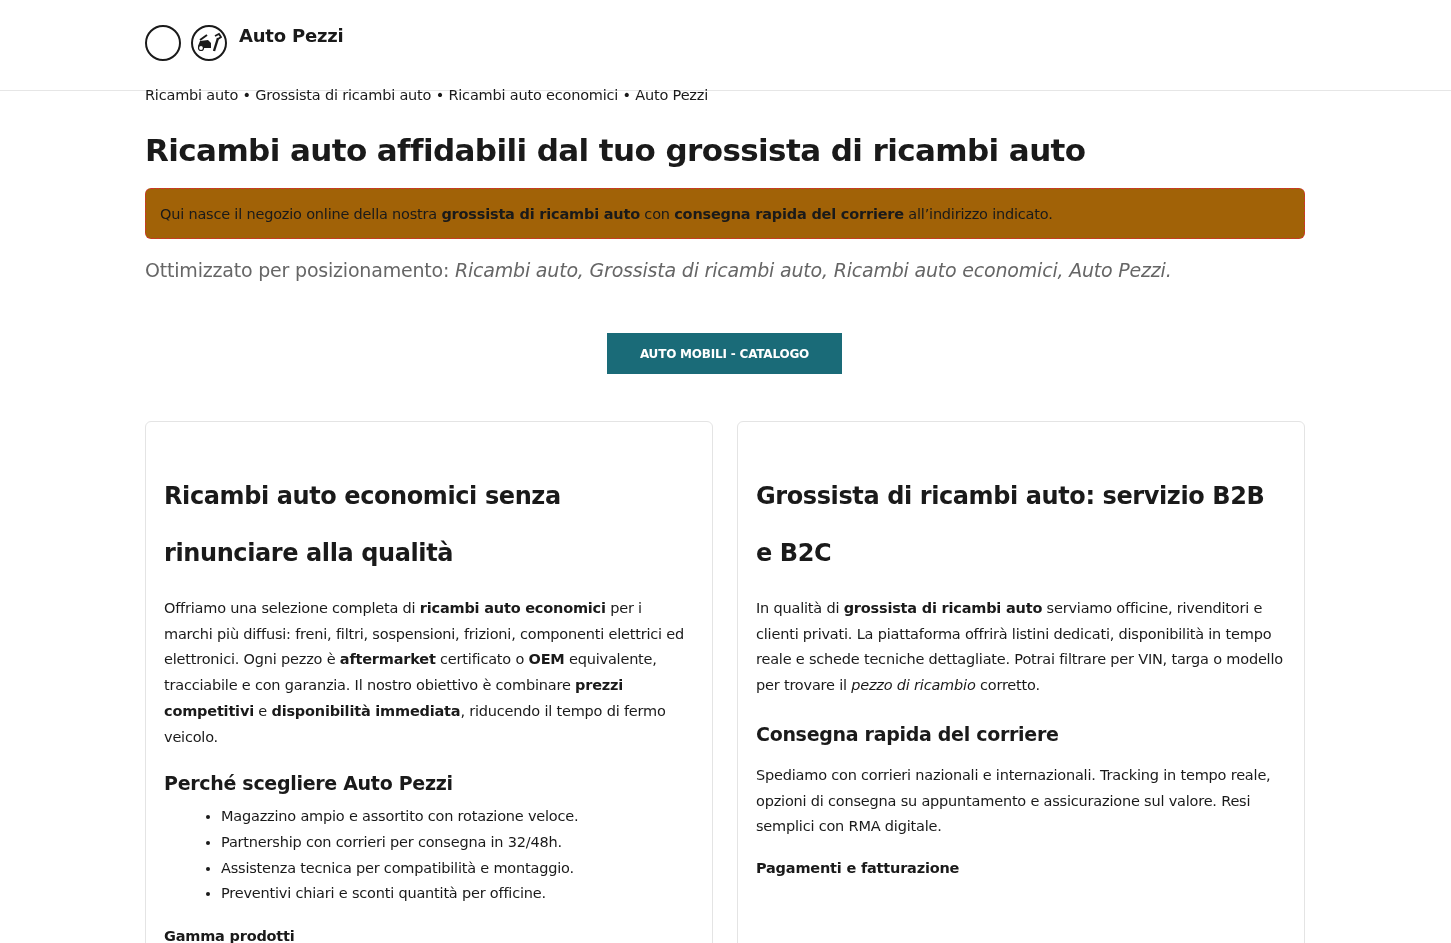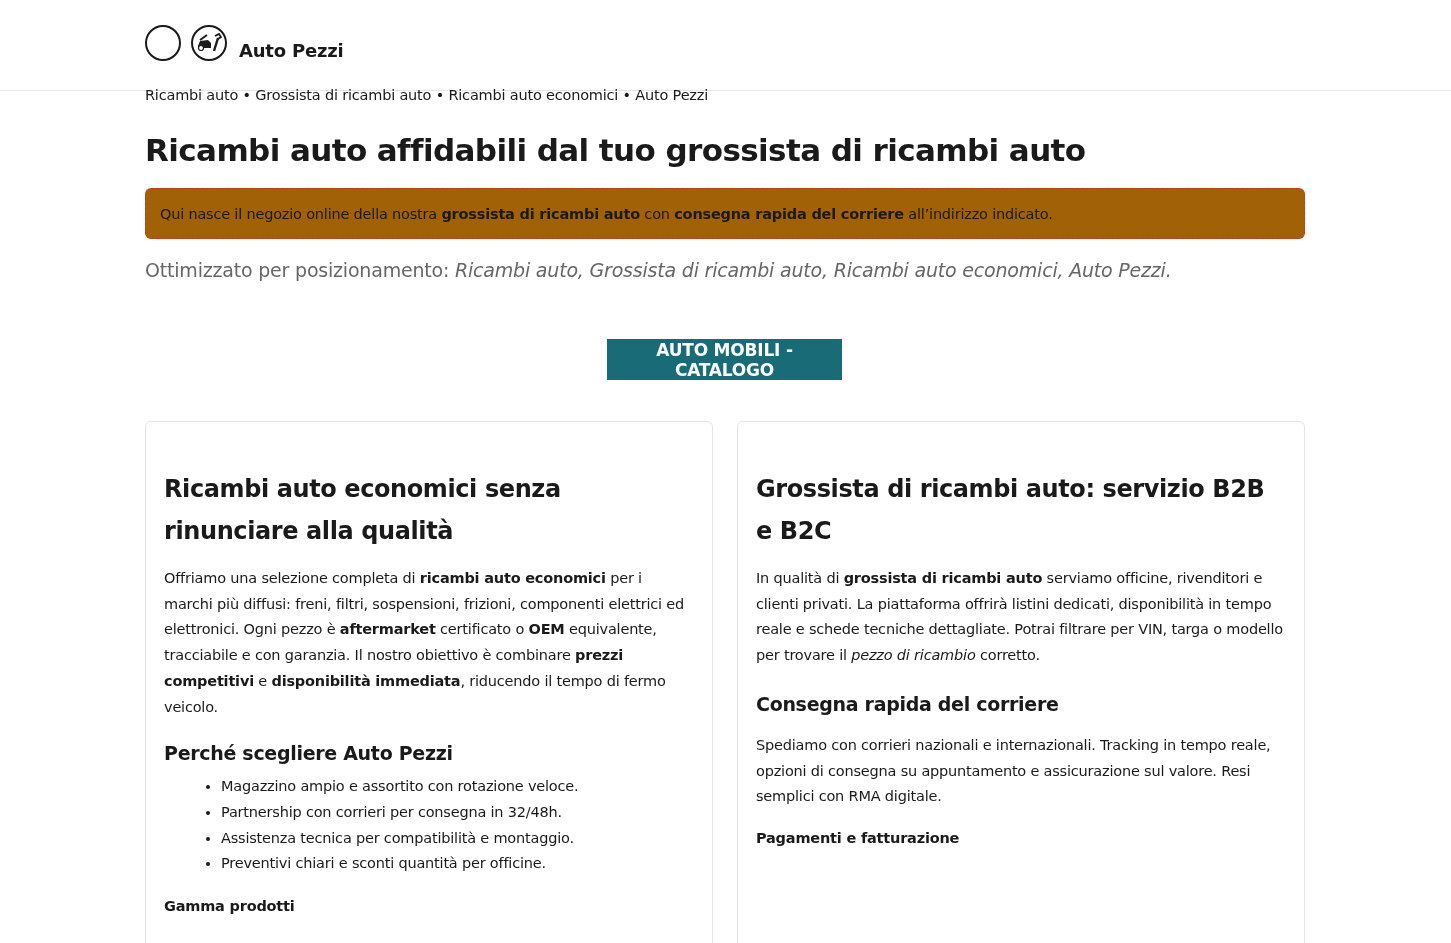--- a/index.html
+++ b/index.html
@@ -6,21 +6,21 @@
     html, body { width: 1451px; height: 943px; overflow: hidden; background: #ffffff; }
     body { font-family: "DejaVu Sans", "Liberation Sans", sans-serif; color: #1a1a1a; }
 
     .header {
       height: 91px;
       border-bottom: 1px solid #e6e6e6;
       position: relative;
     }
     .brand {
       position: absolute; left: 145px; top: 25px;
-      display: flex; align-items: flex-end; gap: 10px;
+      display: flex; align-items: flex-start; gap: 10px;
     }
     .logo-circle {
       width: 36px; height: 36px; border: 2px solid #1a1a1a; border-radius: 50%;
       display: flex; align-items: center; justify-content: center;
     }
     .brand-name { font-size: 18px; font-weight: bold; margin-left: 2px; letter-spacing: -0.2px; }
 
     .container { position: absolute; left: 145px; width: 1160px; }
 
     .breadcrumb { top: 87px; font-size: 14.5px; color: #1a1a1a; letter-spacing: -0.2px; }
@@ -36,36 +36,35 @@
       font-size: 14.5px; letter-spacing: -0.2px;
     }
     .notice b { font-weight: bold; }
 
     .seo { top: 259px; font-size: 19px; color: #666666; letter-spacing: -0.2px; }
     .seo i { font-style: italic; }
 
     .cta-wrap { position: absolute; top: 333px; left: 0; width: 1451px; display: flex; justify-content: center; }
     .cta {
       background: #1a6b78; color: #ffffff; height: 41px; width: 235px;
-      border: none; font-size: 17px; font-weight: bold; letter-spacing: -0.2px;
+      border: none; font-size: 12px; font-weight: bold; letter-spacing: -0.2px;
       font-family: "DejaVu Sans", "Liberation Sans", sans-serif;
       display: flex; align-items: center; justify-content: center; cursor: pointer;
       margin-left: -2px;
-      margin-top: 6px;
     }
 
     .card {
       position: absolute; top: 421px; width: 568px; height: 560px;
       border: 1px solid #e4e4e4; border-radius: 6px;
       padding: 46px 18px 0 18px;
     }
     .card-left { left: 145px; }
     .card-right { left: 737px; }
 
-    .card h2 { font-size: 24px; font-weight: bold; line-height: 42px; letter-spacing: -0.4px; margin-bottom: 14px; }
+    .card h2 { font-size: 24px; font-weight: bold; line-height: 57px; letter-spacing: -0.4px; margin-bottom: 14px; }
     .card p { font-size: 14.5px; line-height: 25.7px; letter-spacing: -0.2px; color: #1a1a1a; }
     .card p b { font-weight: bold; }
     .card h3 { font-size: 19px; font-weight: bold; letter-spacing: -0.3px; margin-top: 22px; margin-bottom: 10px; }
     .card h4 { font-size: 14.5px; font-weight: bold; letter-spacing: -0.2px; margin-top: 21px; margin-bottom: 22px; }
     .card ul { padding-left: 57px; list-style: disc; }
     .card li { font-size: 14.5px; line-height: 25.7px; letter-spacing: -0.2px; }
     .muted { color: #666666 !important; }
   </style>
 </head>
 <body>

